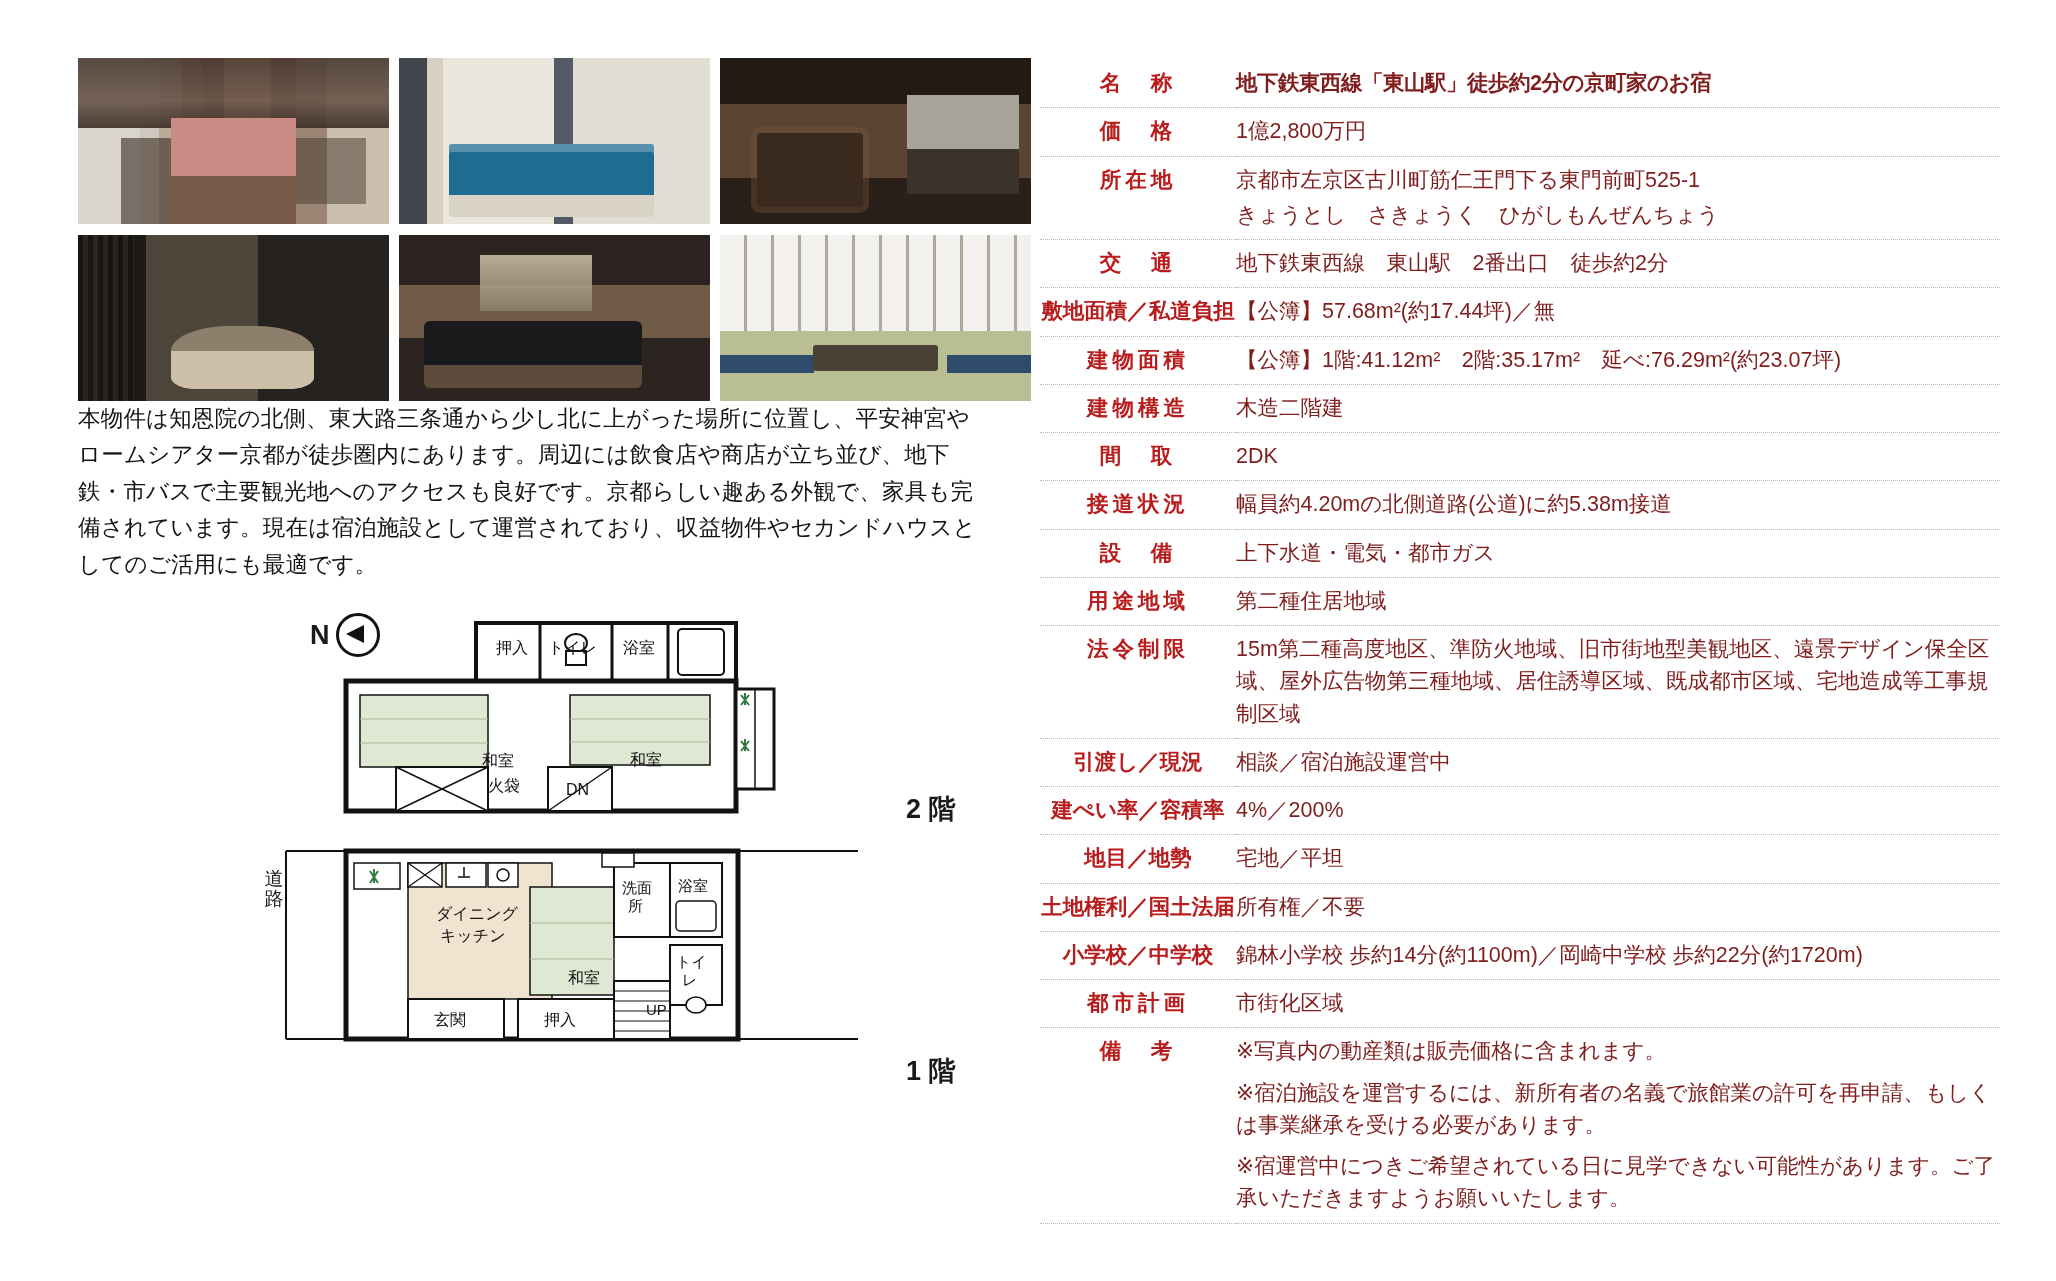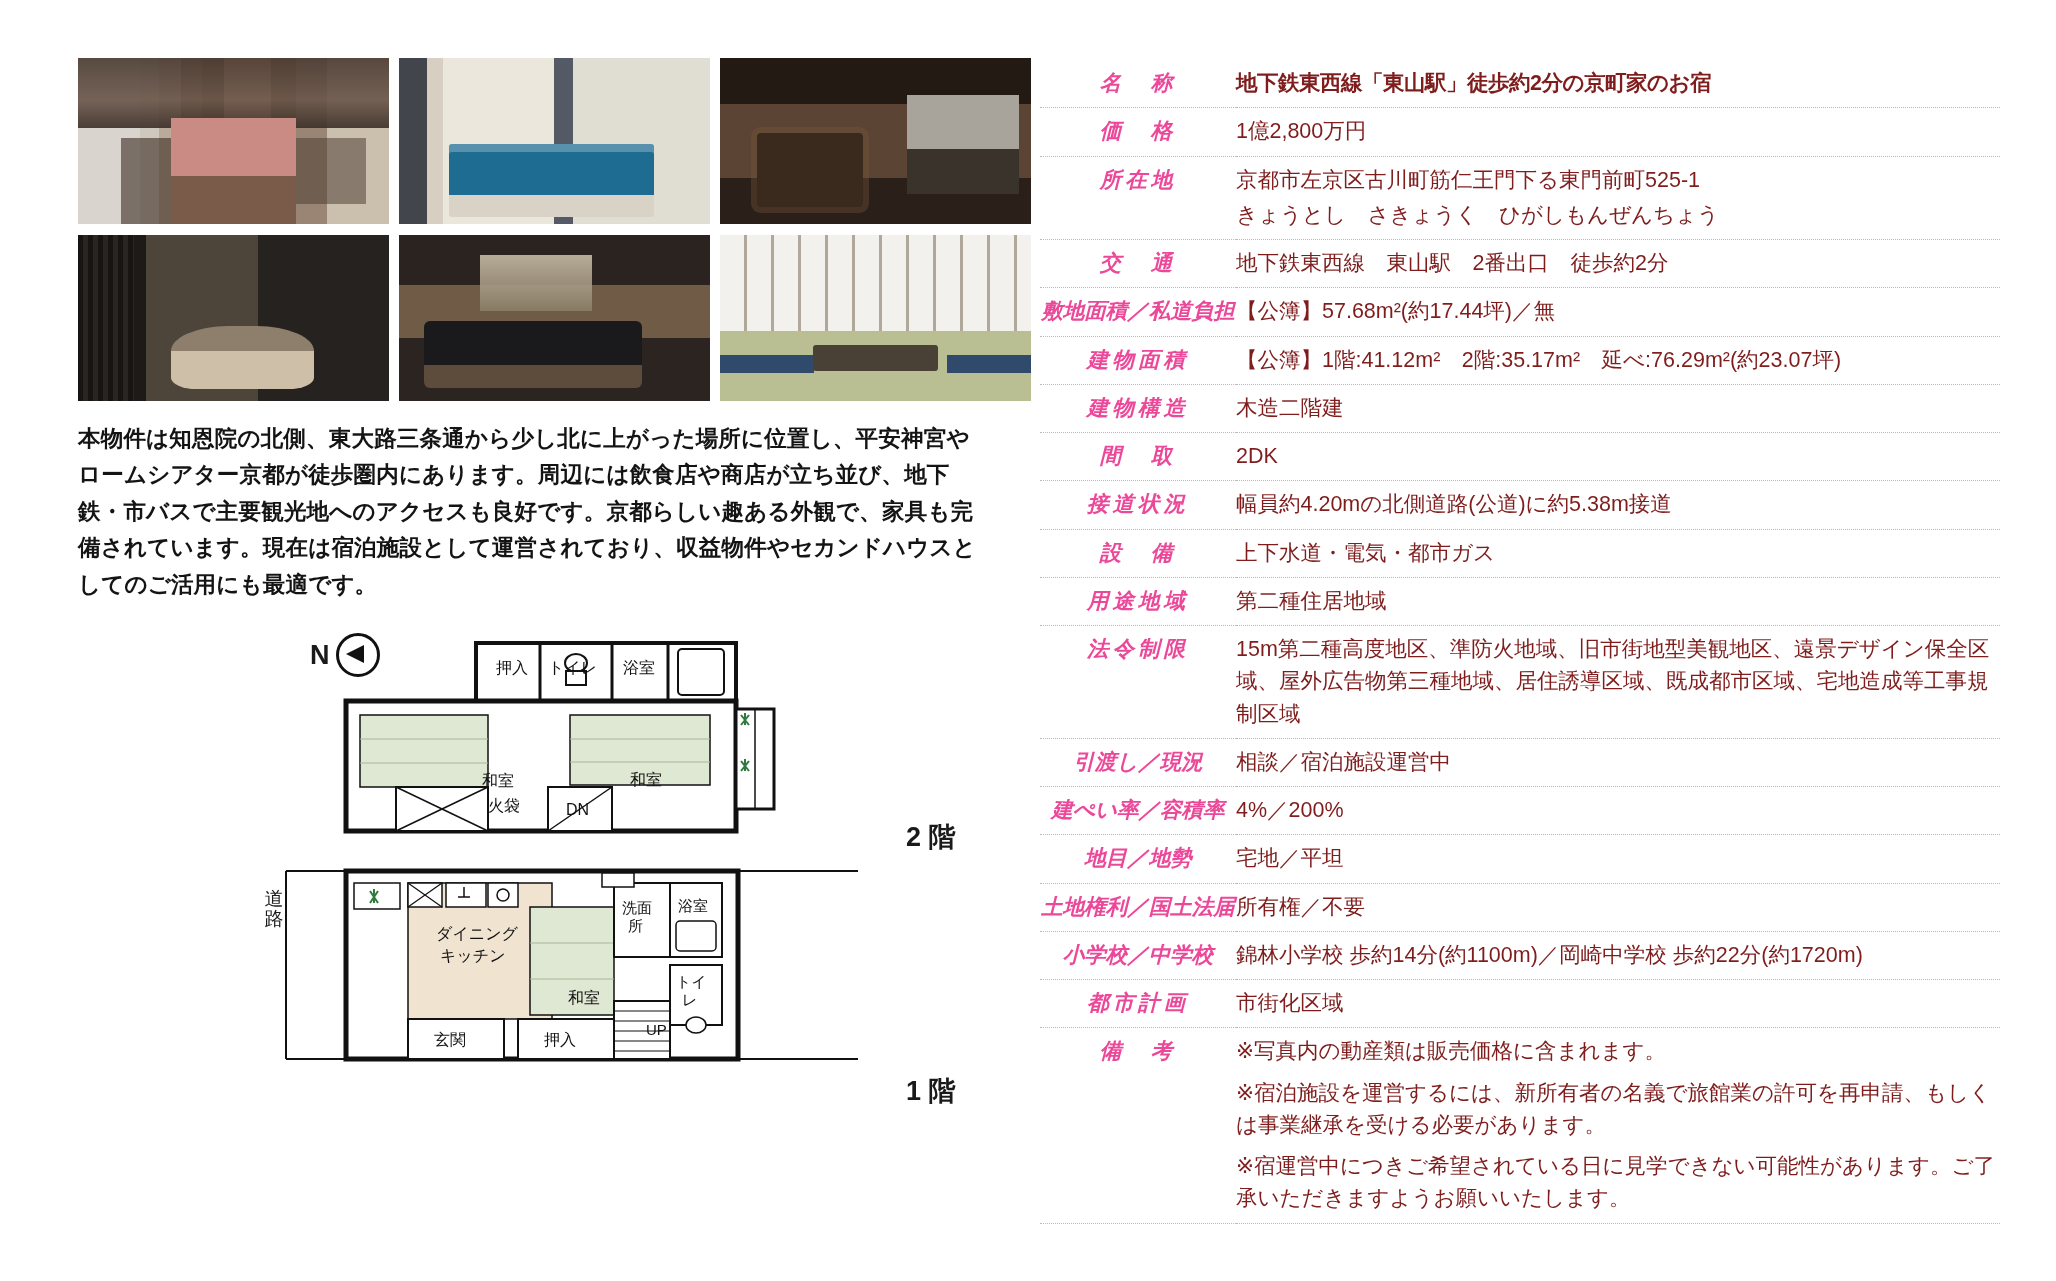--- a/index.html
+++ b/index.html
@@ -132,26 +132,24 @@
   .p6::after {
     content:"";
     position:absolute; left:30%; top:66%; width:40%; height:16%;
     background:#4a4136;
     border-radius:3px;
     box-shadow: -120px 6px 0 -4px #2f4a6b, 130px 6px 0 -4px #2f4a6b;
   }
 
   .desc {
     width: 910px;
-    margin-top: 20px;
     font-size: 22.5px;
     line-height: 1.62;
     letter-spacing: .2px;
     color: #141414;
-    font-weight: bold;
   }
 
   
   .plan-area {
     position: relative;
     margin-top: 18px;
     width: 950px;
     height: 470px;
   }
   .compass {
@@ -205,23 +203,22 @@
     padding: 7px 0 8px 0;
     font-size: 21.5px;
     line-height: 1.5;
   }
   table.spec tr { border-bottom: 1px dotted #b9b9b9; }
   td.label {
     width: 196px;
     text-align: center;
     font-weight: 700;
     letter-spacing: 4px;
-    color: #ec4899;
+    color: #b91c1c;
     padding-right: 10px;
-    font-style: italic;
   }
   td.label.tight { letter-spacing: 0px; }
   td.value { padding-left: 22px; color: #7f1d1d; }
   .title-row td { padding-top: 4px; padding-bottom: 14px; }
   .title {
     font-size: 36px;
     font-weight: 700;
     line-height: 1.3;
     letter-spacing: -0.5px;
   }
@@ -253,21 +250,21 @@
 
     <div class="plan-area">
 
       <div class="compass">
         <span class="n">N</span>
         <span class="dial"></span>
       </div>
 
       <div class="road-label">道<br>路</div>
 
-      <div class="floor-label" style="left: 828px; top: 198px;">2 階</div>
+      <div class="floor-label" style="left: 828px; top: 190px;">2 階</div>
       <div class="floor-label" style="left: 828px; top: 452px;">1 階</div>
 
       <svg class="plan-svg" width="950" height="470" viewBox="0 0 950 470">
         <g font-family="Liberation Sans, sans-serif" font-size="16" fill="#111">
 
           <rect x="398" y="22" width="260" height="58" fill="#ffffff" stroke="#111" stroke-width="4"></rect>
           <rect x="268" y="80" width="390" height="130" fill="#ffffff" stroke="#111" stroke-width="5"></rect>
 
           <rect x="658" y="88" width="38" height="100" fill="#ffffff" stroke="#111" stroke-width="3"></rect>
           <line x1="677" y1="88" x2="677" y2="188" stroke="#111" stroke-width="1.5"></line>

